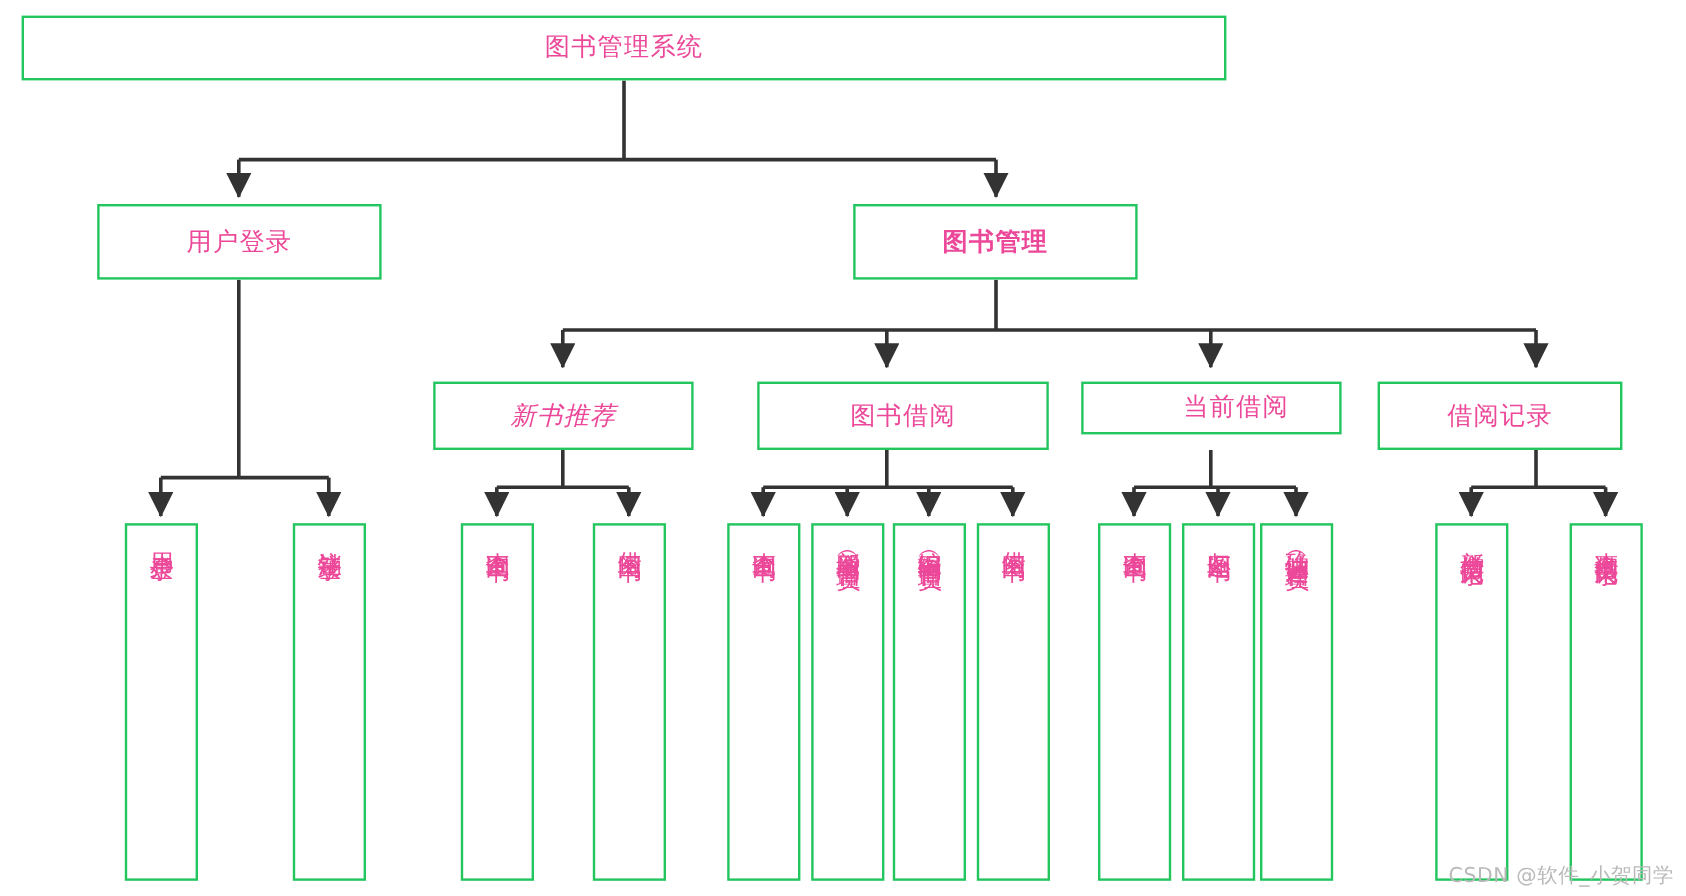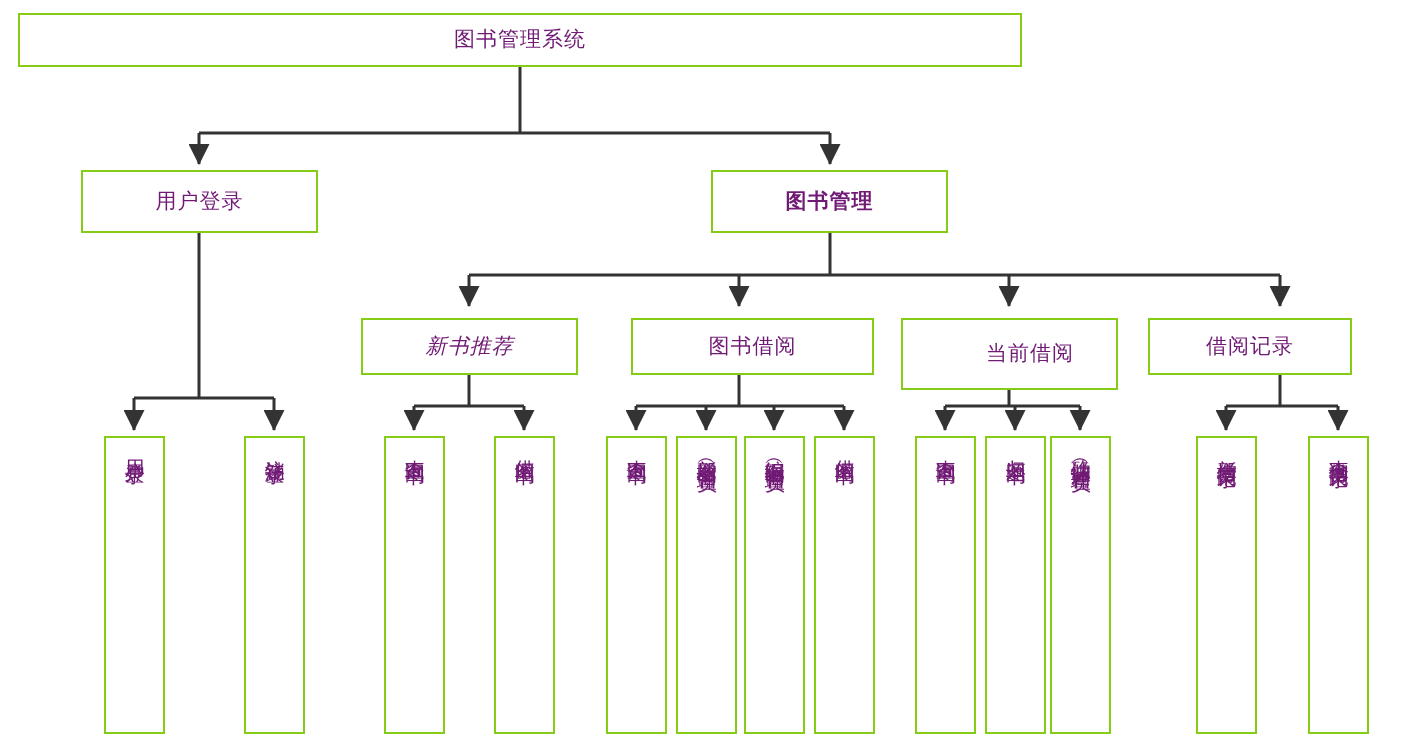--- a/index.html
+++ b/index.html
@@ -23,25 +23,25 @@
     left: 0;
     top: 0;
     width: 1405px;
     height: 747px;
     pointer-events: none;
   }
   .node {
     position: absolute;
     box-sizing: border-box;
     background: #ffffff;
-    border: 2px solid #84cc16;
+    border: 2px solid #22c55e;
     display: flex;
     align-items: center;
     justify-content: center;
-    color: #701a75;
+    color: #ec4899;
   }
   .node-h .label {
     font-size: 21px;
     line-height: 1.1;
     letter-spacing: 1px;
     white-space: nowrap;
   }
   .node-v {
     align-items: flex-start;
     justify-content: center;
@@ -133,21 +133,21 @@
   </div>
 
   <div class="node node-h" style="left:361px; top:318px; width:217px; height:57px;font-style:italic;">
     <span class="label">新书推荐</span>
   </div>
 
   <div class="node node-h" style="left:631px; top:318px; width:243px; height:57px;">
     <span class="label">图书借阅</span>
   </div>
 
-  <div class="node node-h" style="left:901px; top:318px; width:217px; height:72px;padding-left:41px;">
+  <div class="node node-h" style="left:901px; top:318px; width:217px; height:44px;padding-left:41px;">
     <span class="label">当前借阅</span>
   </div>
 
   <div class="node node-h" style="left:1148px; top:318px; width:204px; height:57px;">
     <span class="label">借阅记录</span>
   </div>
 
   <div class="node node-v" style="left:104px; top:436px; width:61px; height:298px;">
     <span class="label">用户登录</span>
   </div>
@@ -193,14 +193,15 @@
   </div>
 
   <div class="node node-v" style="left:1196px; top:436px; width:61px; height:298px;">
     <span class="label">新增借阅记录</span>
   </div>
 
   <div class="node node-v" style="left:1308px; top:436px; width:61px; height:298px;">
     <span class="label">查询借阅记录</span>
   </div>
 
+  <div class="watermark">CSDN @软件_小贺同学</div>
 
 </div>
 
 </body></html>

